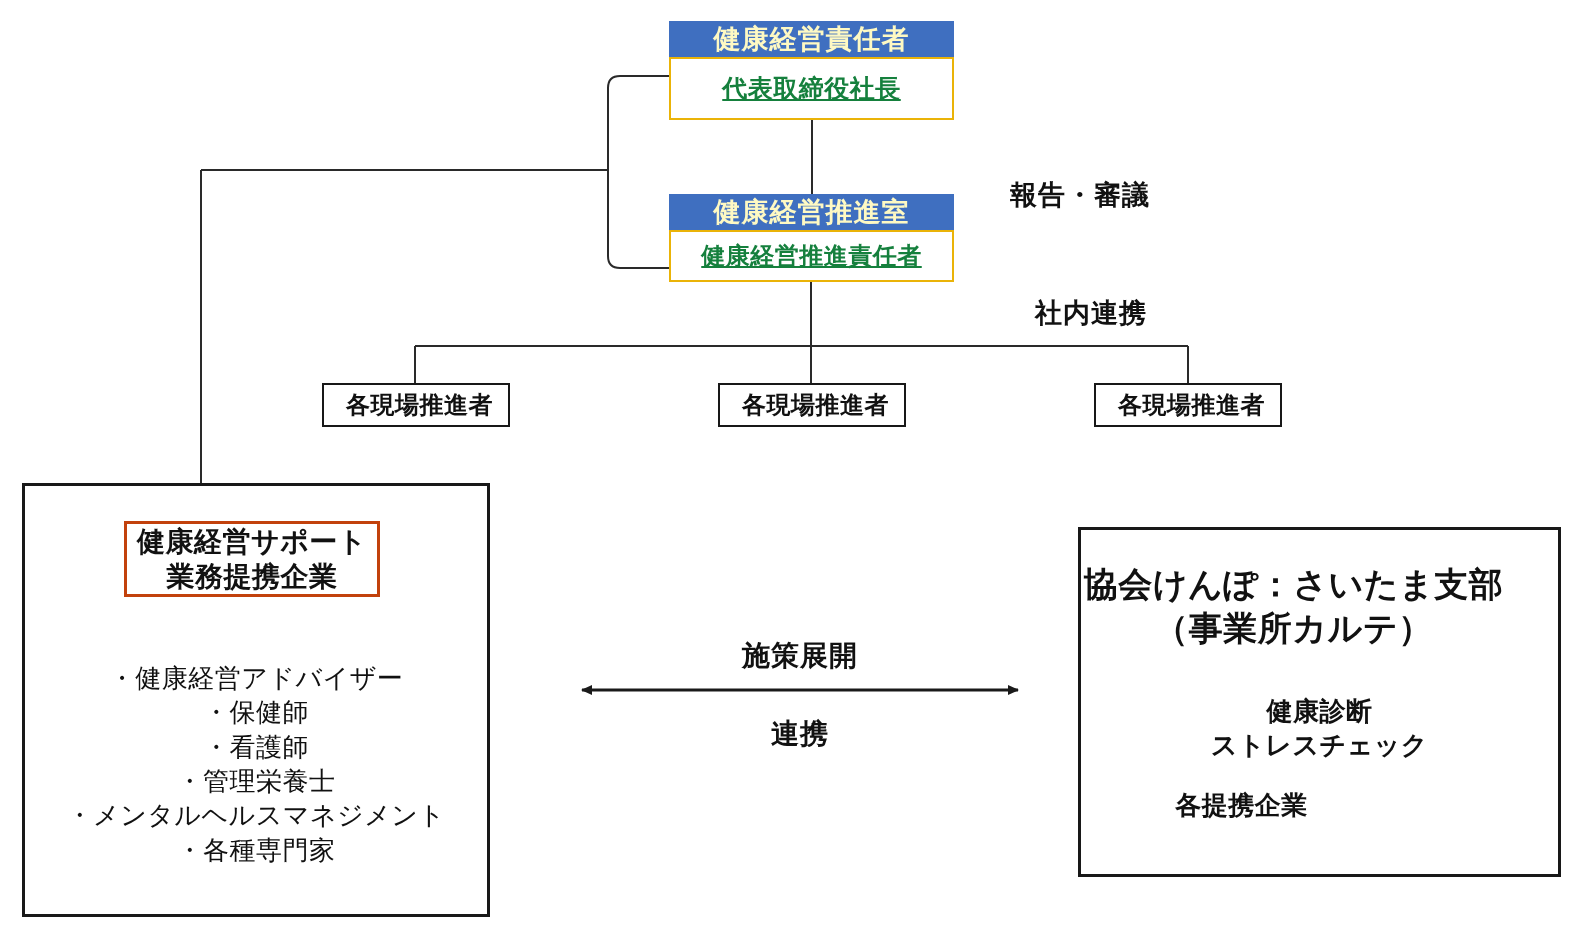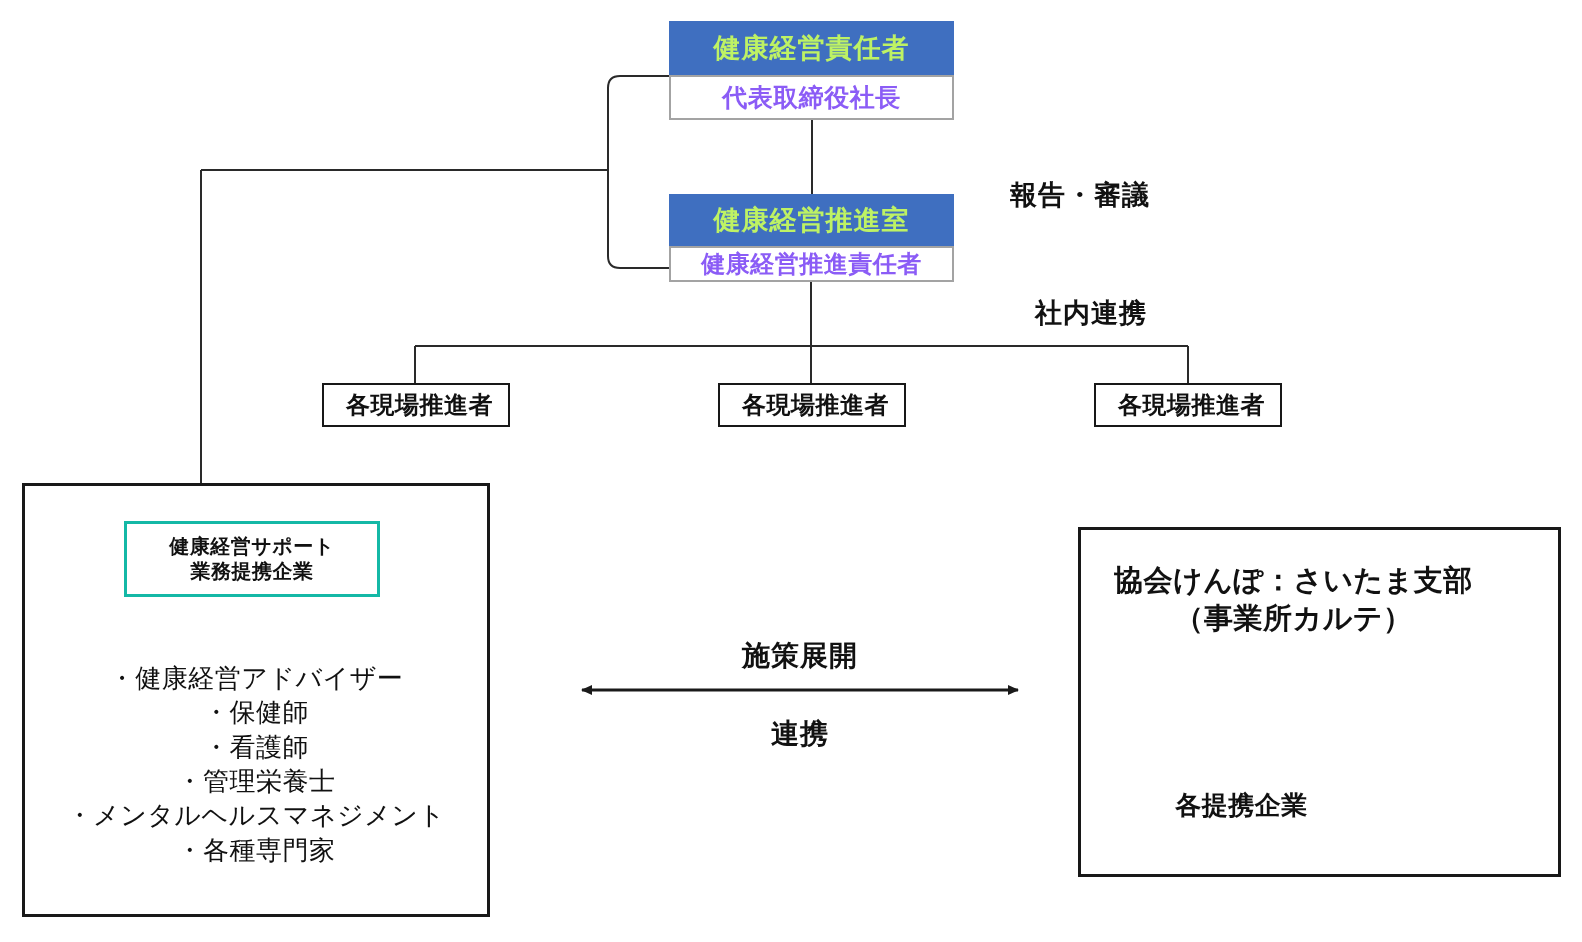--- a/index.html
+++ b/index.html
@@ -32,42 +32,43 @@
   }
   .hdr-box {
     position: absolute;
     box-sizing: border-box;
     display: flex;
     flex-direction: column;
   }
   .hdr-title {
     box-sizing: border-box;
     background: #3f6fc0;
-    color: #bef264;
+    color: #fef9c3;
     font-weight: bold;
     font-size: 27px;
     letter-spacing: 1px;
     display: flex;
     align-items: center;
     justify-content: center;
-    height: 54px;
+    height: 36px;
     border: 1px solid #3f6fc0;
   }
   .hdr-body {
     box-sizing: border-box;
     background: #ffffff;
-    border: 2px solid #a3a3a3;
-    color: #8b5cf6;
+    border: 2px solid #eab308;
+    color: #15803d;
     font-weight: bold;
     font-size: 25px;
     letter-spacing: 0.5px;
     display: flex;
     align-items: center;
     justify-content: center;
     flex: 1;
+    text-decoration: underline;
   }
 
   .site-box {
     font-weight: bold;
     font-size: 24px;
     letter-spacing: 0.5px;
     border-width: 2px;
     padding-left: 7px;
   }
 
@@ -75,28 +76,28 @@
   .panel {
     position: absolute;
     box-sizing: border-box;
     background: #ffffff;
     border: 3px solid #181818;
   }
   .inner-box {
     position: absolute;
     box-sizing: border-box;
     background: #ffffff;
-    border: 3px solid #14b8a6;
+    border: 3px solid #c2410c;
     display: flex;
     flex-direction: column;
     align-items: center;
     justify-content: center;
     text-align: center;
     font-weight: bold;
-    font-size: 20px;
+    font-size: 28px;
     line-height: 1.25;
     letter-spacing: 0.5px;
   }
   .list-block {
     position: absolute;
     text-align: center;
     font-weight: normal;
     font-size: 26px;
     line-height: 1.32;
     letter-spacing: 0.5px;
@@ -212,21 +213,25 @@
     <div>・各種専門家</div>
   </div>
 
   <div class="mid-label" style="left:570px; top:637px; width:460px;">施策展開</div>
 
   <div class="mid-label" style="left:570px; top:715px; width:460px;">連携</div>
 
   <div class="panel" style="left:1078px; top:527px; width:483px; height:350px;">
   </div>
 
-  <div class="panel-text" style="left:1078px; top:562px; width:431px; font-size:29px;">
+  <div class="panel-text" style="left:1078px; top:562px; width:431px; font-size:34px;">
     <div>協会けんぽ：さいたま支部</div>
     <div>（事業所カルテ）</div>
   </div>
 
+  <div class="panel-text" style="left:1078px; top:695px; width:483px; font-size:26px;">
+    <div>健康診断</div>
+    <div>ストレスチェック</div>
+  </div>
 
   <div class="panel-text" style="left:1040px; top:789px; width:403px; font-size:26px;">各提携企業</div>
 
 </div>
 
 </body></html>

